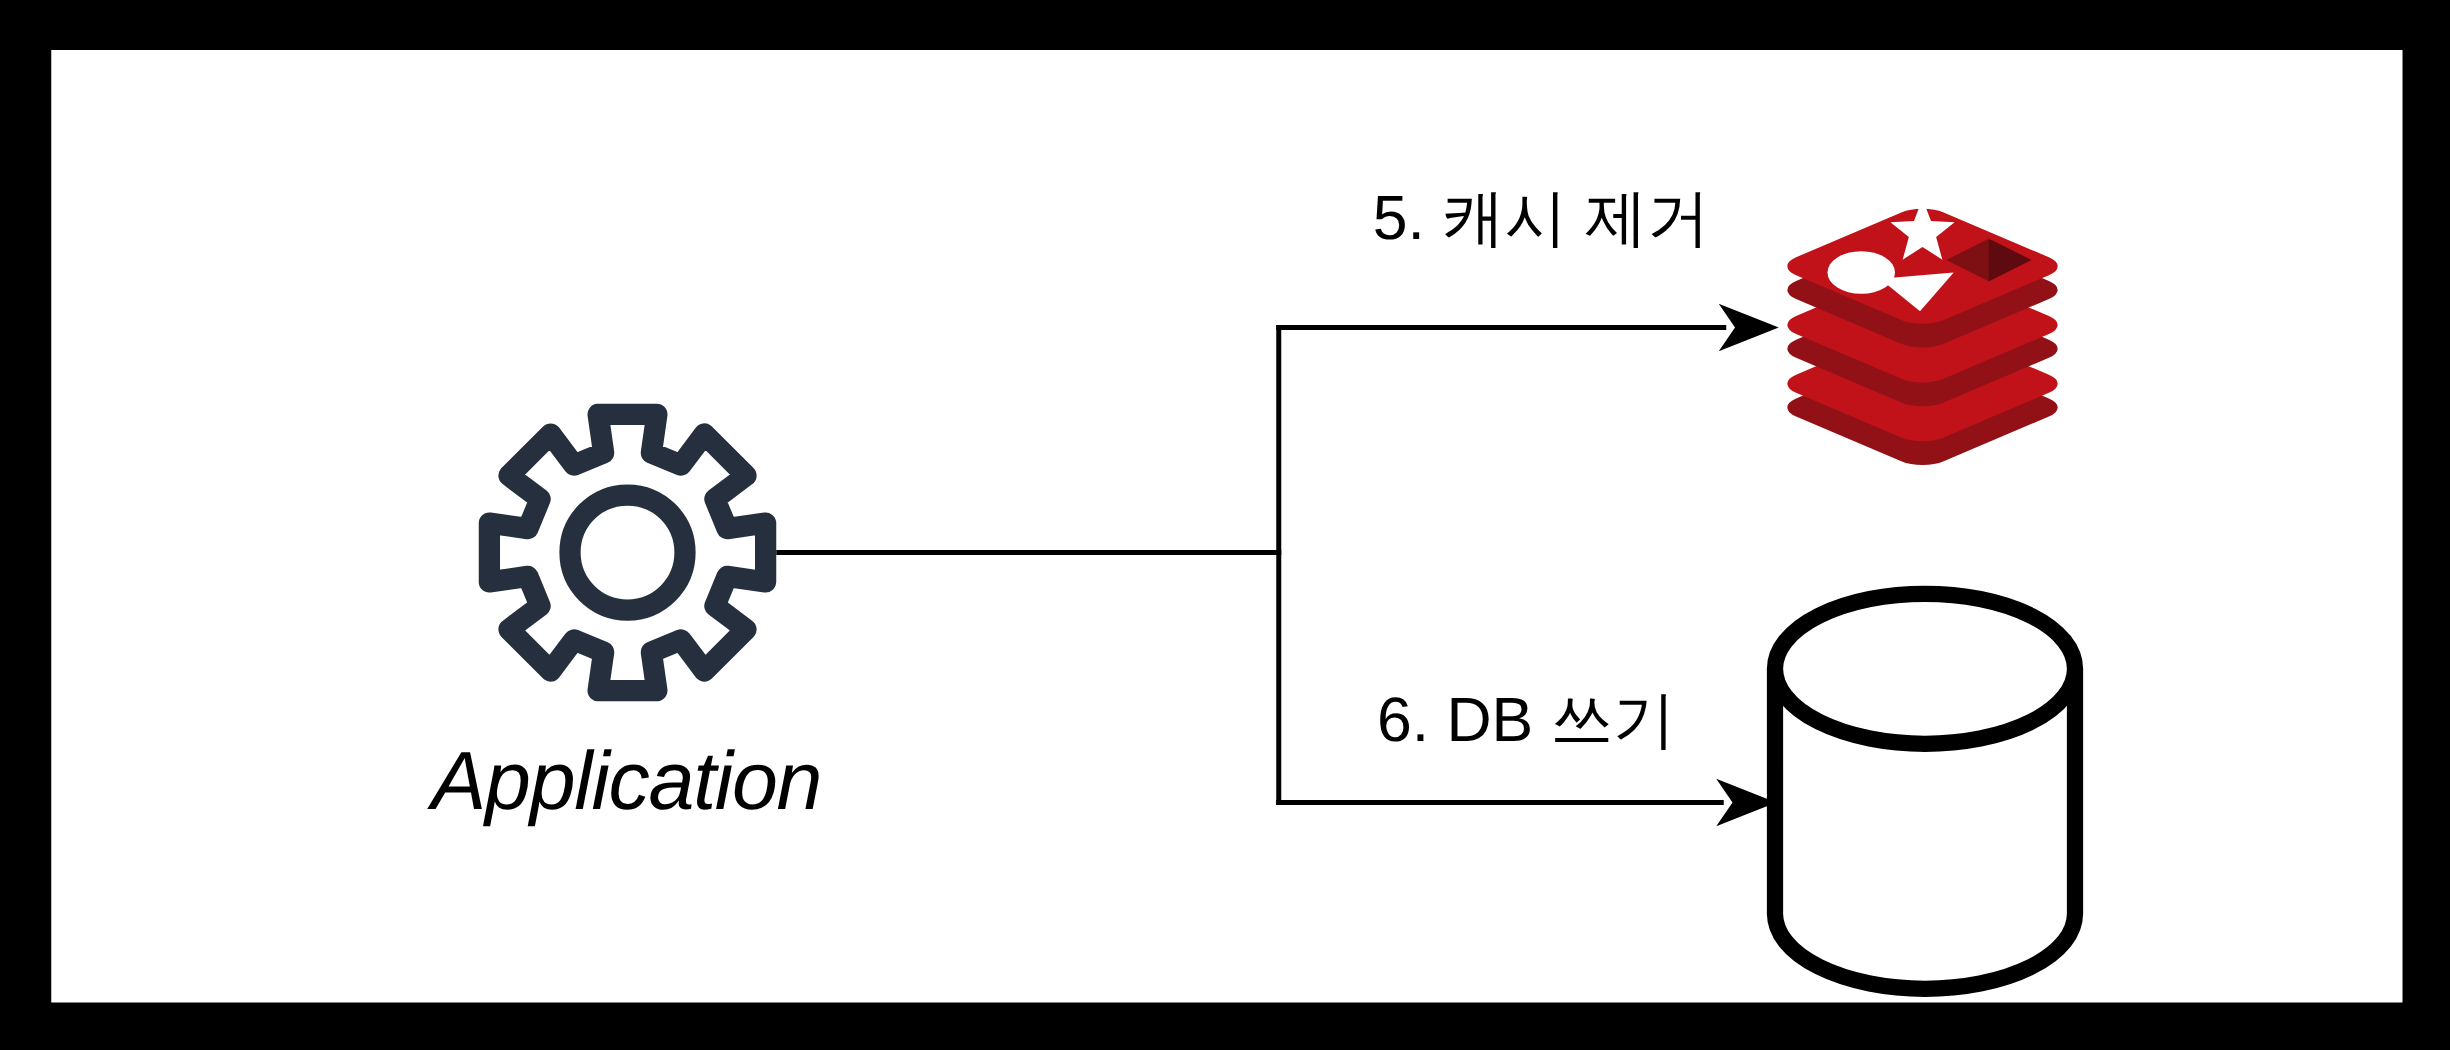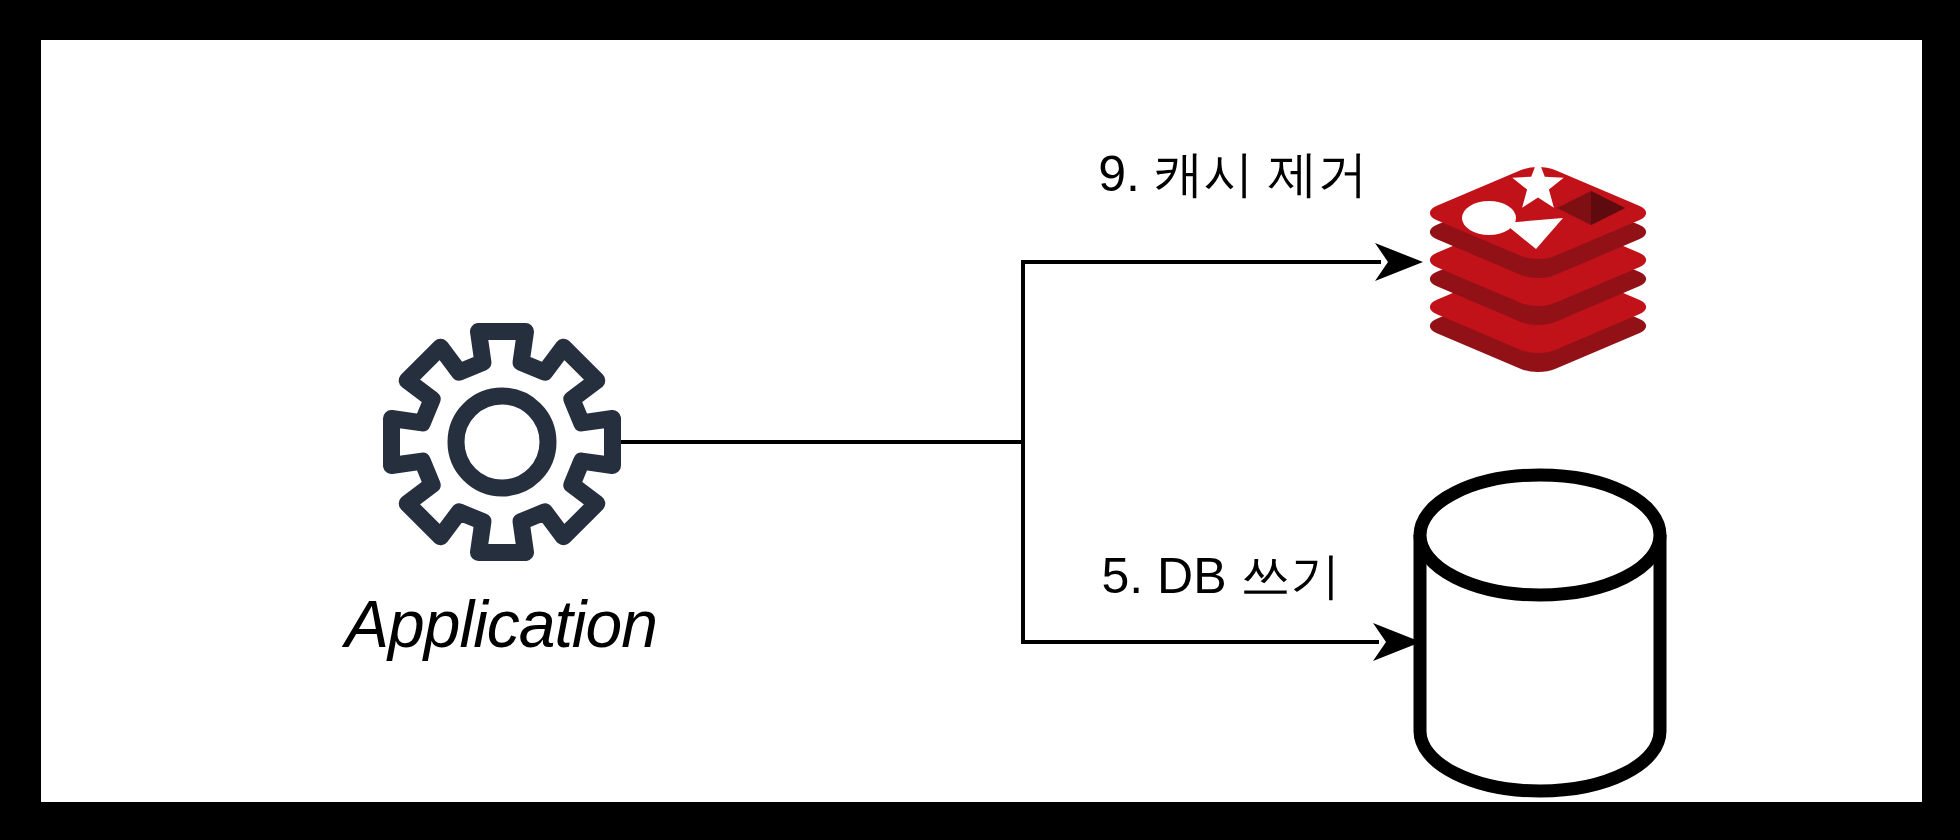--- a/index.html
+++ b/index.html
@@ -55,22 +55,22 @@
     <polygon points="1380,602 1332,583 1345,602 1332,621" fill="#000000"></polygon>
   </svg>
 
   <svg class="abs" style="left:311px; top:252px;" width="300" height="300" viewBox="0 0 300 300">
     <path id="gear-body" d="M229.7,130.9 L260.5,126.5 L260.5,173.5 L229.7,169.1 L219.9,192.8 L244.8,211.5 L211.5,244.8 L192.8,219.9 L169.1,229.7 L173.5,260.5 L126.5,260.5 L130.9,229.7 L107.2,219.9 L88.5,244.8 L55.2,211.5 L80.1,192.8 L70.3,169.1 L39.5,173.5 L39.5,126.5 L70.3,130.9 L80.1,107.2 L55.2,88.5 L88.5,55.2 L107.2,80.1 L130.9,70.3 L126.5,39.5 L173.5,39.5 L169.1,70.3 L192.8,80.1 L211.5,55.2 L244.8,88.5 L219.9,107.2 Z" fill="#ffffff" stroke-width="17" stroke-linejoin="round" stroke="#252F3E"></path>
     <circle cx="150" cy="150" r="46" fill="#ffffff" stroke-width="17" stroke="#252F3E"></circle>
   </svg>
 
   <div class="abs app-label">Application</div>
 
-  <div class="abs edge-label edge-label-cache">9. 캐시 제거</div>
-  <div class="abs edge-label edge-label-db">5. DB 쓰기</div>
+  <div class="abs edge-label edge-label-cache">5. 캐시 제거</div>
+  <div class="abs edge-label edge-label-db">6. DB 쓰기</div>
 
   <svg class="abs" style="left:1375px; top:119px;" width="250" height="228" viewBox="0 0 250 228">
 
     <g transform="translate(122,148)">
       <rect x="-83.5" y="-83.5" width="167" height="167" rx="24" transform="translate(0,19) scale(1,0.425) rotate(45)" fill="#911117"></rect>
       <rect x="-83.5" y="-83.5" width="167" height="167" rx="24" transform="scale(1,0.425) rotate(45)" fill="#C1121A"></rect>
     </g>
 
     <g transform="translate(122,101)">
       <rect x="-83.5" y="-83.5" width="167" height="167" rx="24" transform="translate(0,19) scale(1,0.425) rotate(45)" fill="#911117"></rect>

